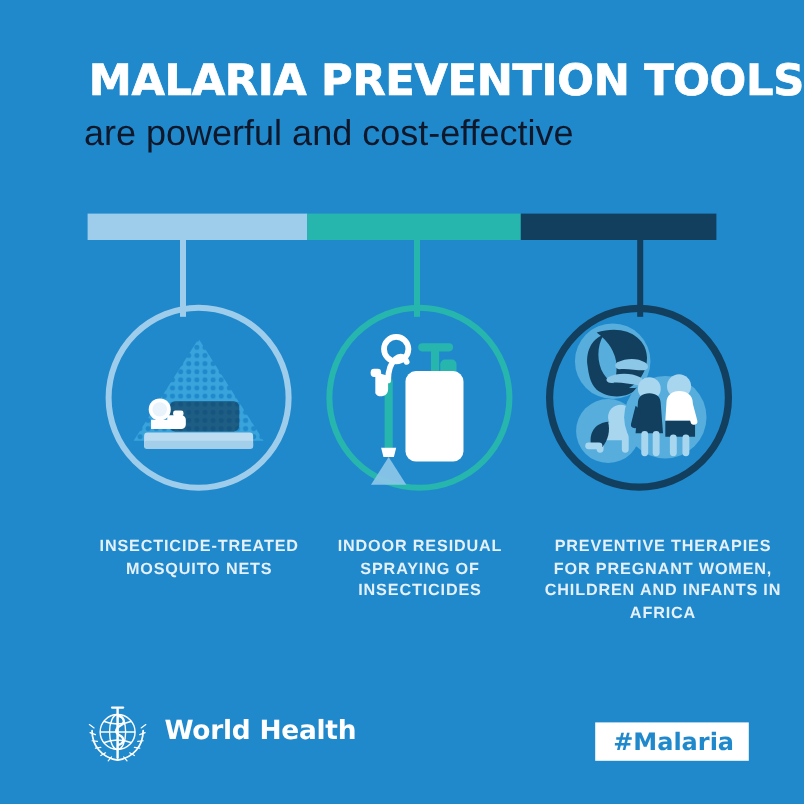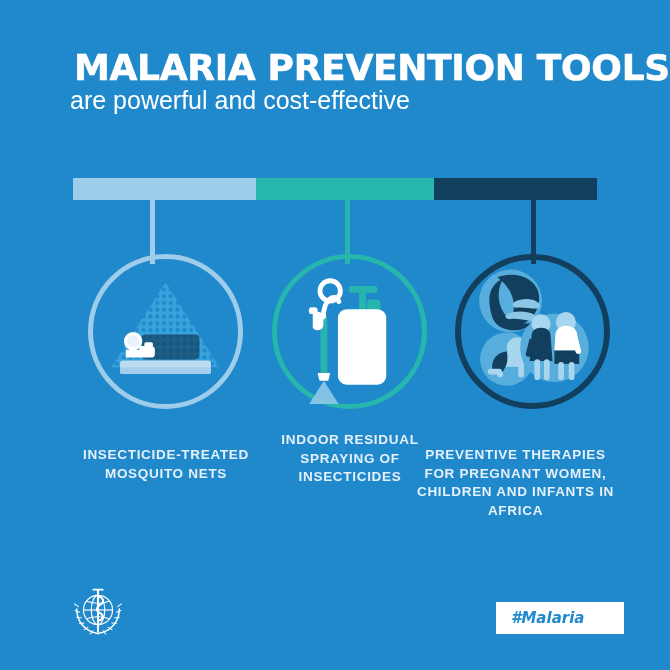--- a/index.html
+++ b/index.html
@@ -15,22 +15,22 @@
   
   .title{
     position:absolute;left:74px;top:50px;
     font-size:36px;font-weight:bold;color:#ffffff;
     letter-spacing:-0.3px;line-height:1;
     font-family:"DejaVu Sans", sans-serif;
     -webkit-text-stroke:0.6px #ffffff;
     white-space:nowrap;
   }
   .subtitle{
-    position:absolute;left:70px;top:88px;
-    font-size:25px;font-weight:300;color:#ffffff;
+    position:absolute;left:70px;top:97px;
+    font-size:30px;font-weight:300;color:#0f172a;
     line-height:1;white-space:nowrap;
     font-family:"Liberation Sans", sans-serif;
   }
 
   
   .bar{position:absolute;left:73px;top:178px;height:22px;width:524px;}
   .seg{position:absolute;top:0;height:22px;}
   .seg.s1{left:0px;width:183px;background:#9ecdec;}
   .seg.s2{left:183px;width:178px;background:#27b6ae;}
   .seg.s3{left:361px;width:163px;background:#123f5e;}
@@ -51,39 +51,39 @@
   .circle svg{display:block;width:100%;height:100%;}
 
   
   .caption{
     position:absolute;text-align:center;color:#e4f0fa;
     font-size:13.5px;font-weight:bold;letter-spacing:0.7px;line-height:1.38;
     font-family:"Liberation Sans", sans-serif;
     margin-top:9px;
   }
   .caption.p1{left:56px;top:437px;width:220px;}
-  .caption.p2{left:250px;top:422px;width:200px;}
-  .caption.p3{left:408px;top:437px;width:215px;}
+  .caption.p2{left:250px;top:437px;width:200px;}
+  .caption.p3{left:445px;top:437px;width:215px;}
 
   
   .who{position:absolute;left:70px;top:582px;display:flex;align-items:center;gap:11px;}
   .who-mark{width:56px;height:56px;}
   .who-text{
     color:#ffffff;font-weight:bold;font-size:22px;line-height:1.06;
     font-family:"DejaVu Sans", sans-serif;letter-spacing:-0.2px;
   }
 
   
   .hashtag{
     position:absolute;left:496px;top:602px;width:128px;height:32px;
     background:#ffffff;display:flex;align-items:center;
   }
   .hashtag span{
-    color:#2089cc;font-weight:bold;font-size:15px;
-    padding-left:15px;font-family:"DejaVu Sans", sans-serif;font-style:italic;
+    color:#2089cc;font-weight:bold;font-size:20px;
+    padding-left:15px;font-family:"DejaVu Sans", sans-serif;
   }
 </style>
 </head>
 <body>
 
 <div class="canvas">
 
   <div class="title">MALARIA PREVENTION TOOLS</div>
   <div class="subtitle">are powerful and cost-effective</div>
 
@@ -206,20 +206,21 @@
         <path d="M80 64 l8 -1"></path>
           <path d="M75 73 l8 1"></path>
         <path d="M68 81 l7 4"></path>
           <path d="M59 87 l5 6"></path>
       </g>
       <rect x="48.2" y="14" width="3.6" height="76" rx="1.8" fill="#ffffff"></rect>
       <path d="M51 26 c9 2 11 10 4 14 c-8 4 -10 11 -2 15 c8 4 7 12 -2 14" fill="none" stroke="#ffffff" stroke-width="3.4" stroke-linecap="round"></path>
       <rect x="40" y="12" width="20" height="3.4" rx="1.7" fill="#ffffff"></rect>
     </svg>
     <div class="who-text">
+      <div>World Health</div>
     </div>
   </div>
 
   <div class="hashtag">
     <span>#Malaria</span>
   </div>
 
 </div>
 
 </body></html>

